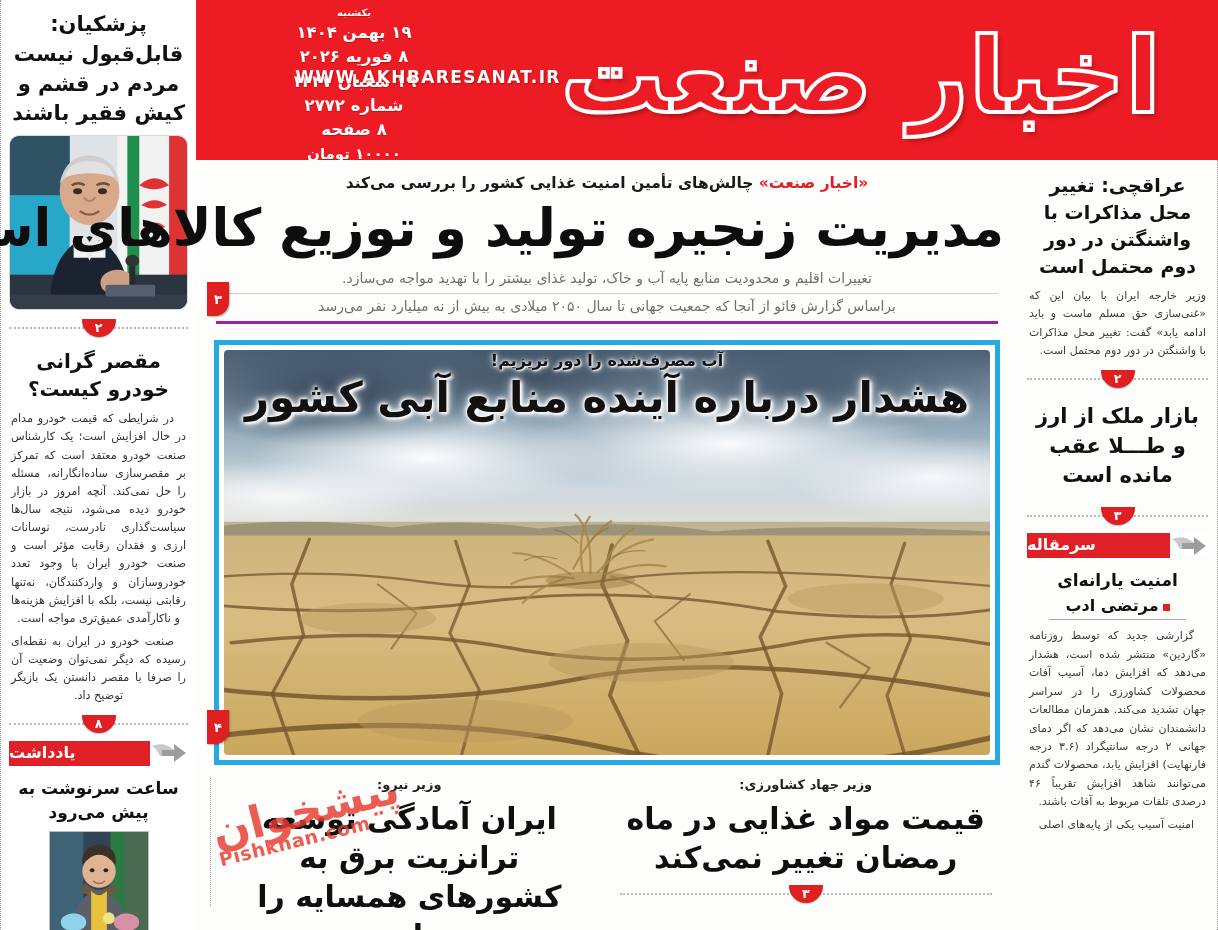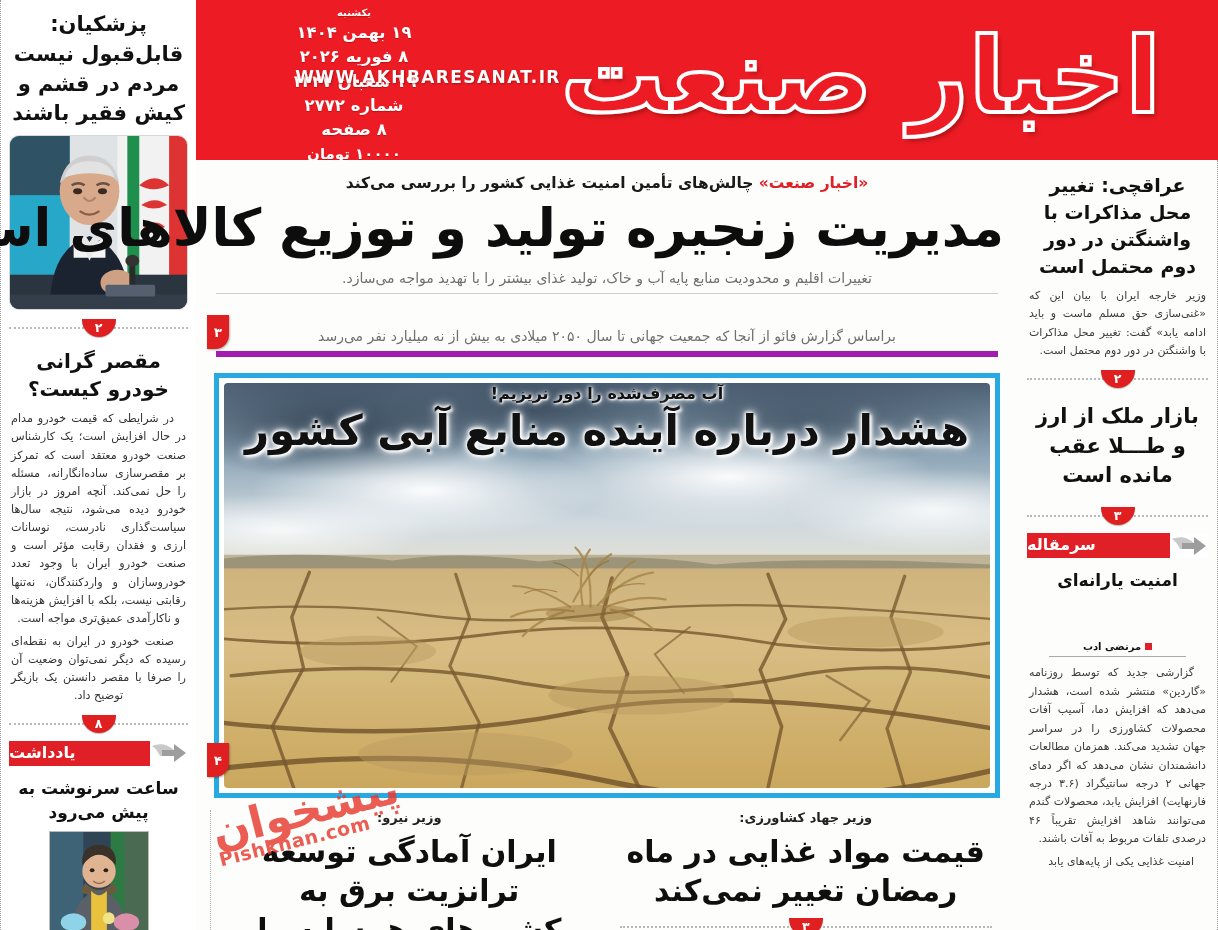--- a/index.html
+++ b/index.html
@@ -130,21 +130,21 @@
     width: 38px; background: #fff;
     display: flex; align-items: center; justify-content: center;
   }
   .sec-banner .arrow svg { display: block; }
 
   .note-title {
     font-size: 17px; font-weight: bold; text-align: center;
     line-height: 1.42; color: #111; padding: 2px 0 7px 0;
   }
   .author-photo { width: 100px; height: 100px; margin: 0 auto 6px auto; border: 1px solid #bbb; overflow: hidden; position: relative; }
-  .byline { text-align: center; font-size: 10px; font-weight: bold; color: #111; padding-bottom: 2px; margin-top: 45px; }
+  .byline { text-align: center; font-size: 16px; font-weight: bold; color: #111; padding-bottom: 2px; }
   .byline .sq { display: inline-block; width: 7px; height: 7px; background: #e01f26; margin-left: 4px; }
   .byline-role { text-align: center; font-size: 10px; color: #777; border-top: 1px solid #aaa; margin: 2px 22px 5px 22px; padding-top: 2px; }
 
   
   .center {
     position: absolute;
     left: 196px; top: 160px; width: 822px; height: 770px;
     padding: 8px 14px 0 14px;
   }
   .kicker {
@@ -158,21 +158,21 @@
     line-height: 1.16; letter-spacing: -1.5px;
     padding: 4px 0 6px 0;
     white-space: nowrap;
   }
   .deck { padding: 2px 6px 4px 6px; }
   .deck div {
     font-size: 14px; color: #6f6f6f; text-align: center;
     border-bottom: 1px solid #cfcfcf;
     padding: 2px 0 4px 0; line-height: 1.5;
   }
-  .deck div:last-child { border-bottom: 6px solid #a21caf; margin-top: 30px; }
+  .deck div:last-child { border-bottom: 3px solid #a21caf; }
 
   .hero {
     position: relative;
     margin: 12px 4px 0 4px;
     border: 5px solid #27a9e1;
     background: #fff;
     padding: 5px;
     height: 425px;
   }
   .hero-img { position: relative; width: 100%; height: 100%; overflow: hidden; border-radius: 4px; }
@@ -498,21 +498,21 @@
 
     <div class="r-title-sm">امنیت یارانه‌ای</div>
 
     <div class="byline">
       <span class="sq"></span><span>مرتضی ادب</span>
     </div>
     <div class="byline-role"></div>
 
     <div class="r-body">
       <p style="text-indent:12px;margin-bottom:4px">گزارشی جدید که توسط روزنامه «گاردین» منتشر شده است، هشدار می‌دهد که افزایش دما، آسیب آفات محصولات کشاورزی را در سراسر جهان تشدید می‌کند. همزمان مطالعات دانشمندان نشان می‌دهد که اگر دمای جهانی ۲ درجه سانتیگراد (۳.۶ درجه فارنهایت) افزایش یابد، محصولات گندم می‌توانند شاهد افزایش تقریباً ۴۶ درصدی تلفات مربوط به آفات باشند.</p>
-      <p style="text-indent:12px">امنیت غذایی یکی از پایه‌های یابد</p>
+      <p style="text-indent:12px">امنیت آسیب یکی از پایه‌های اصلی</p>
     </div>
   </div>
 
   <div class="watermark">
     <div class="wm-fa">پیشخوان</div>
     <div class="wm-en">Pishkhan.com</div>
   </div>
 
 </div>
 

